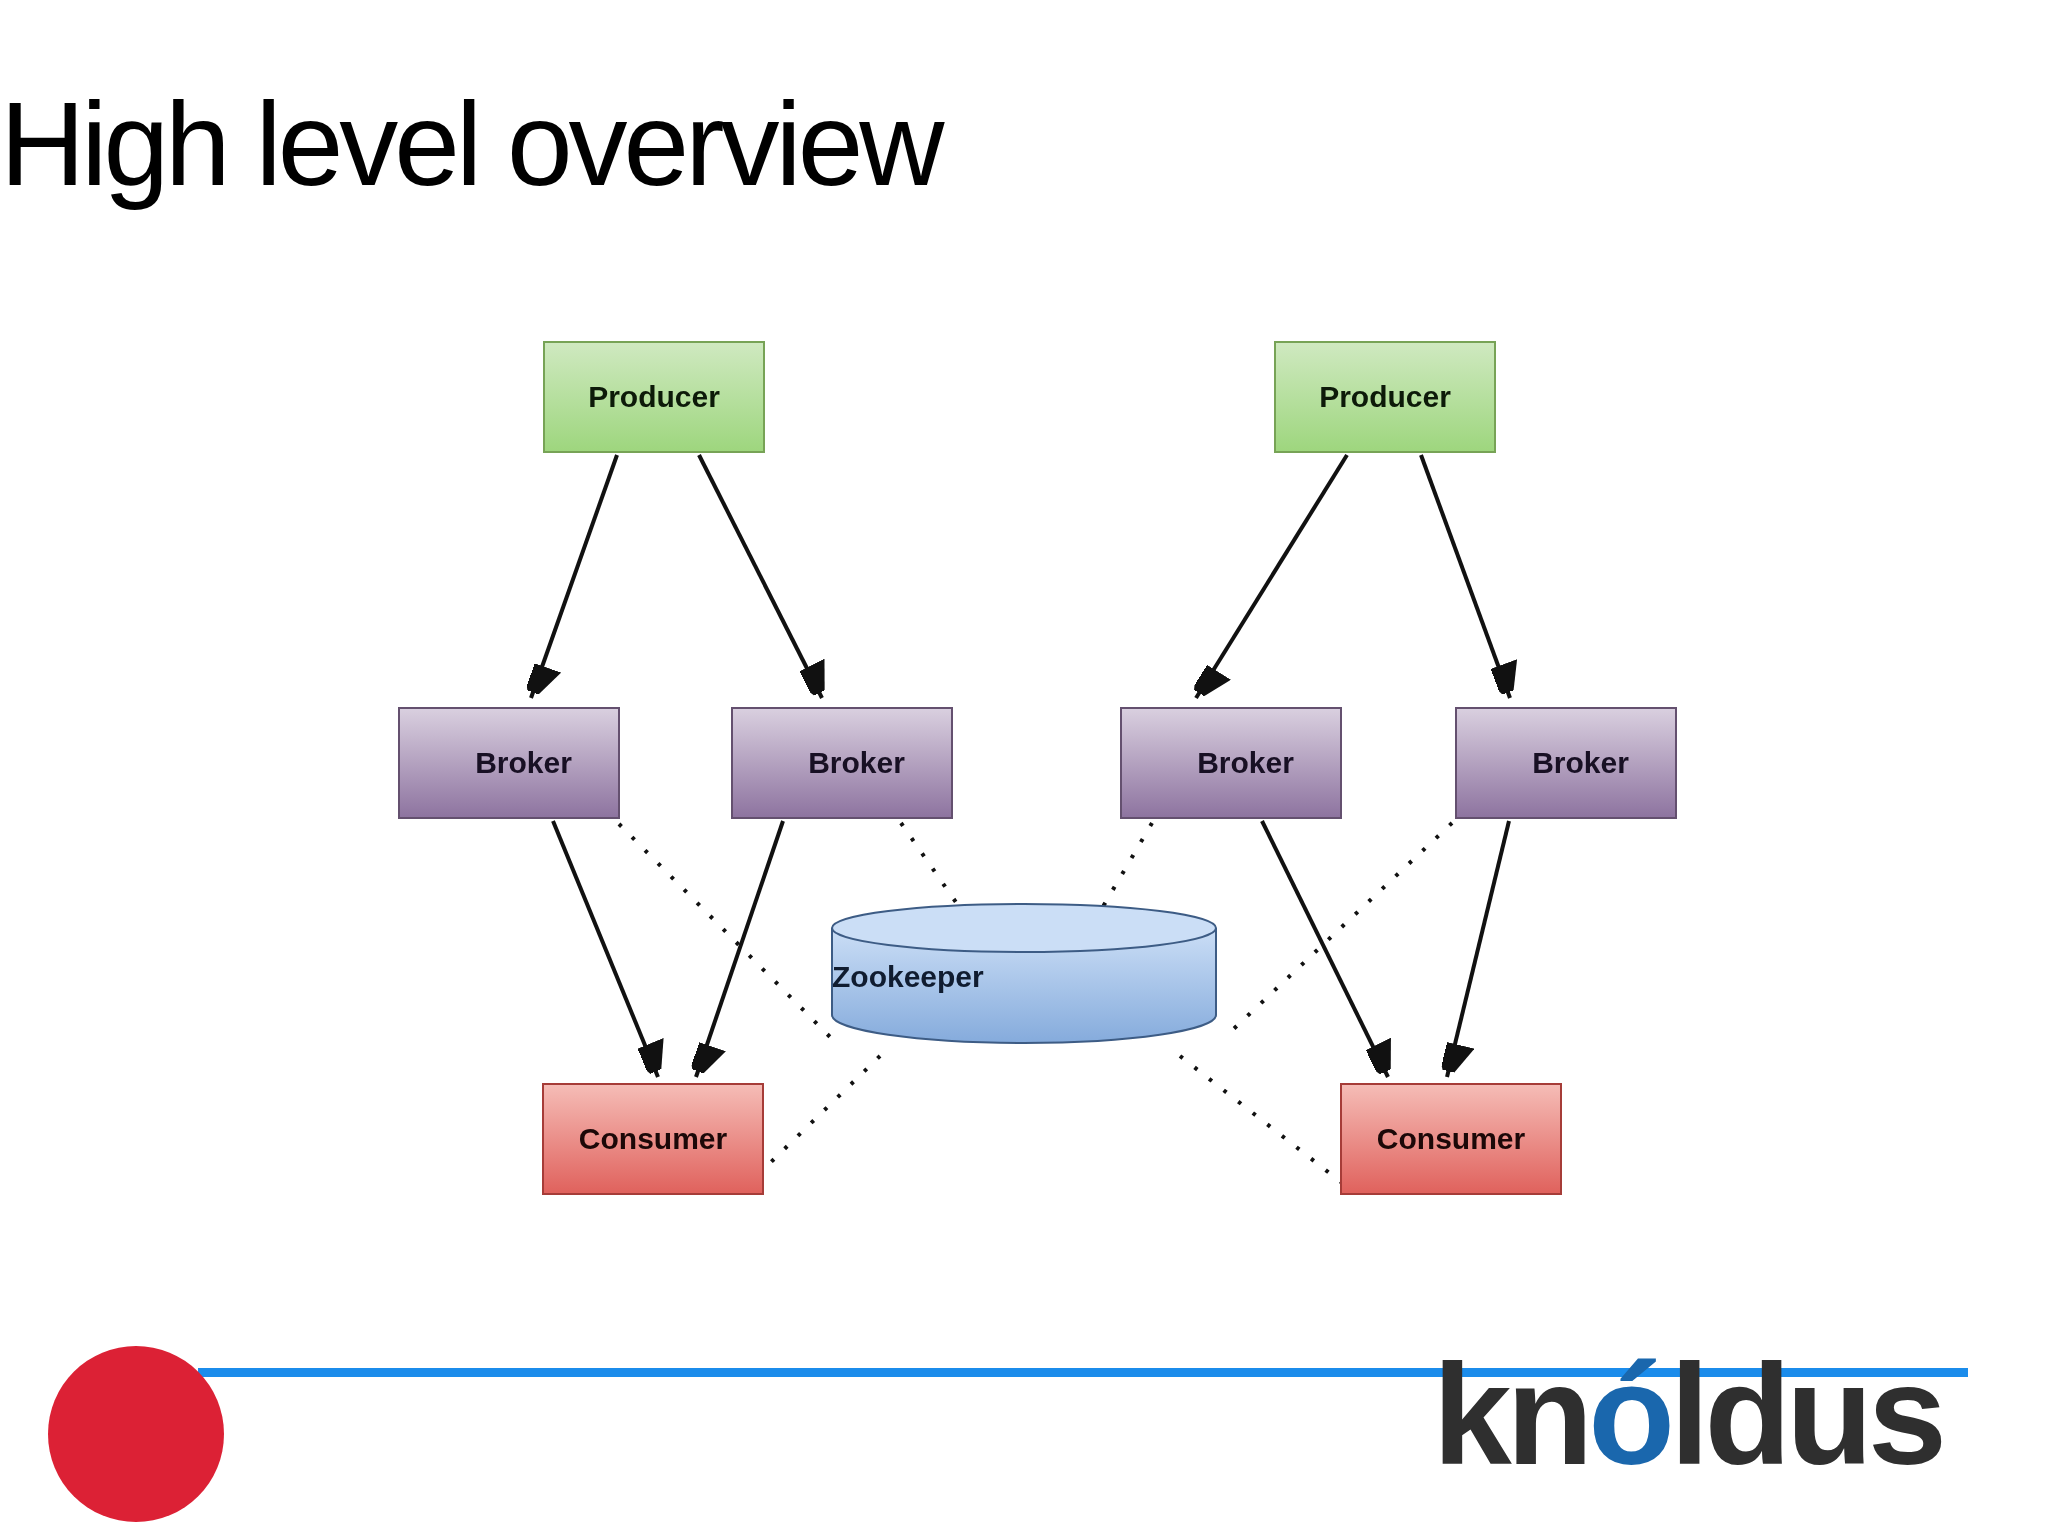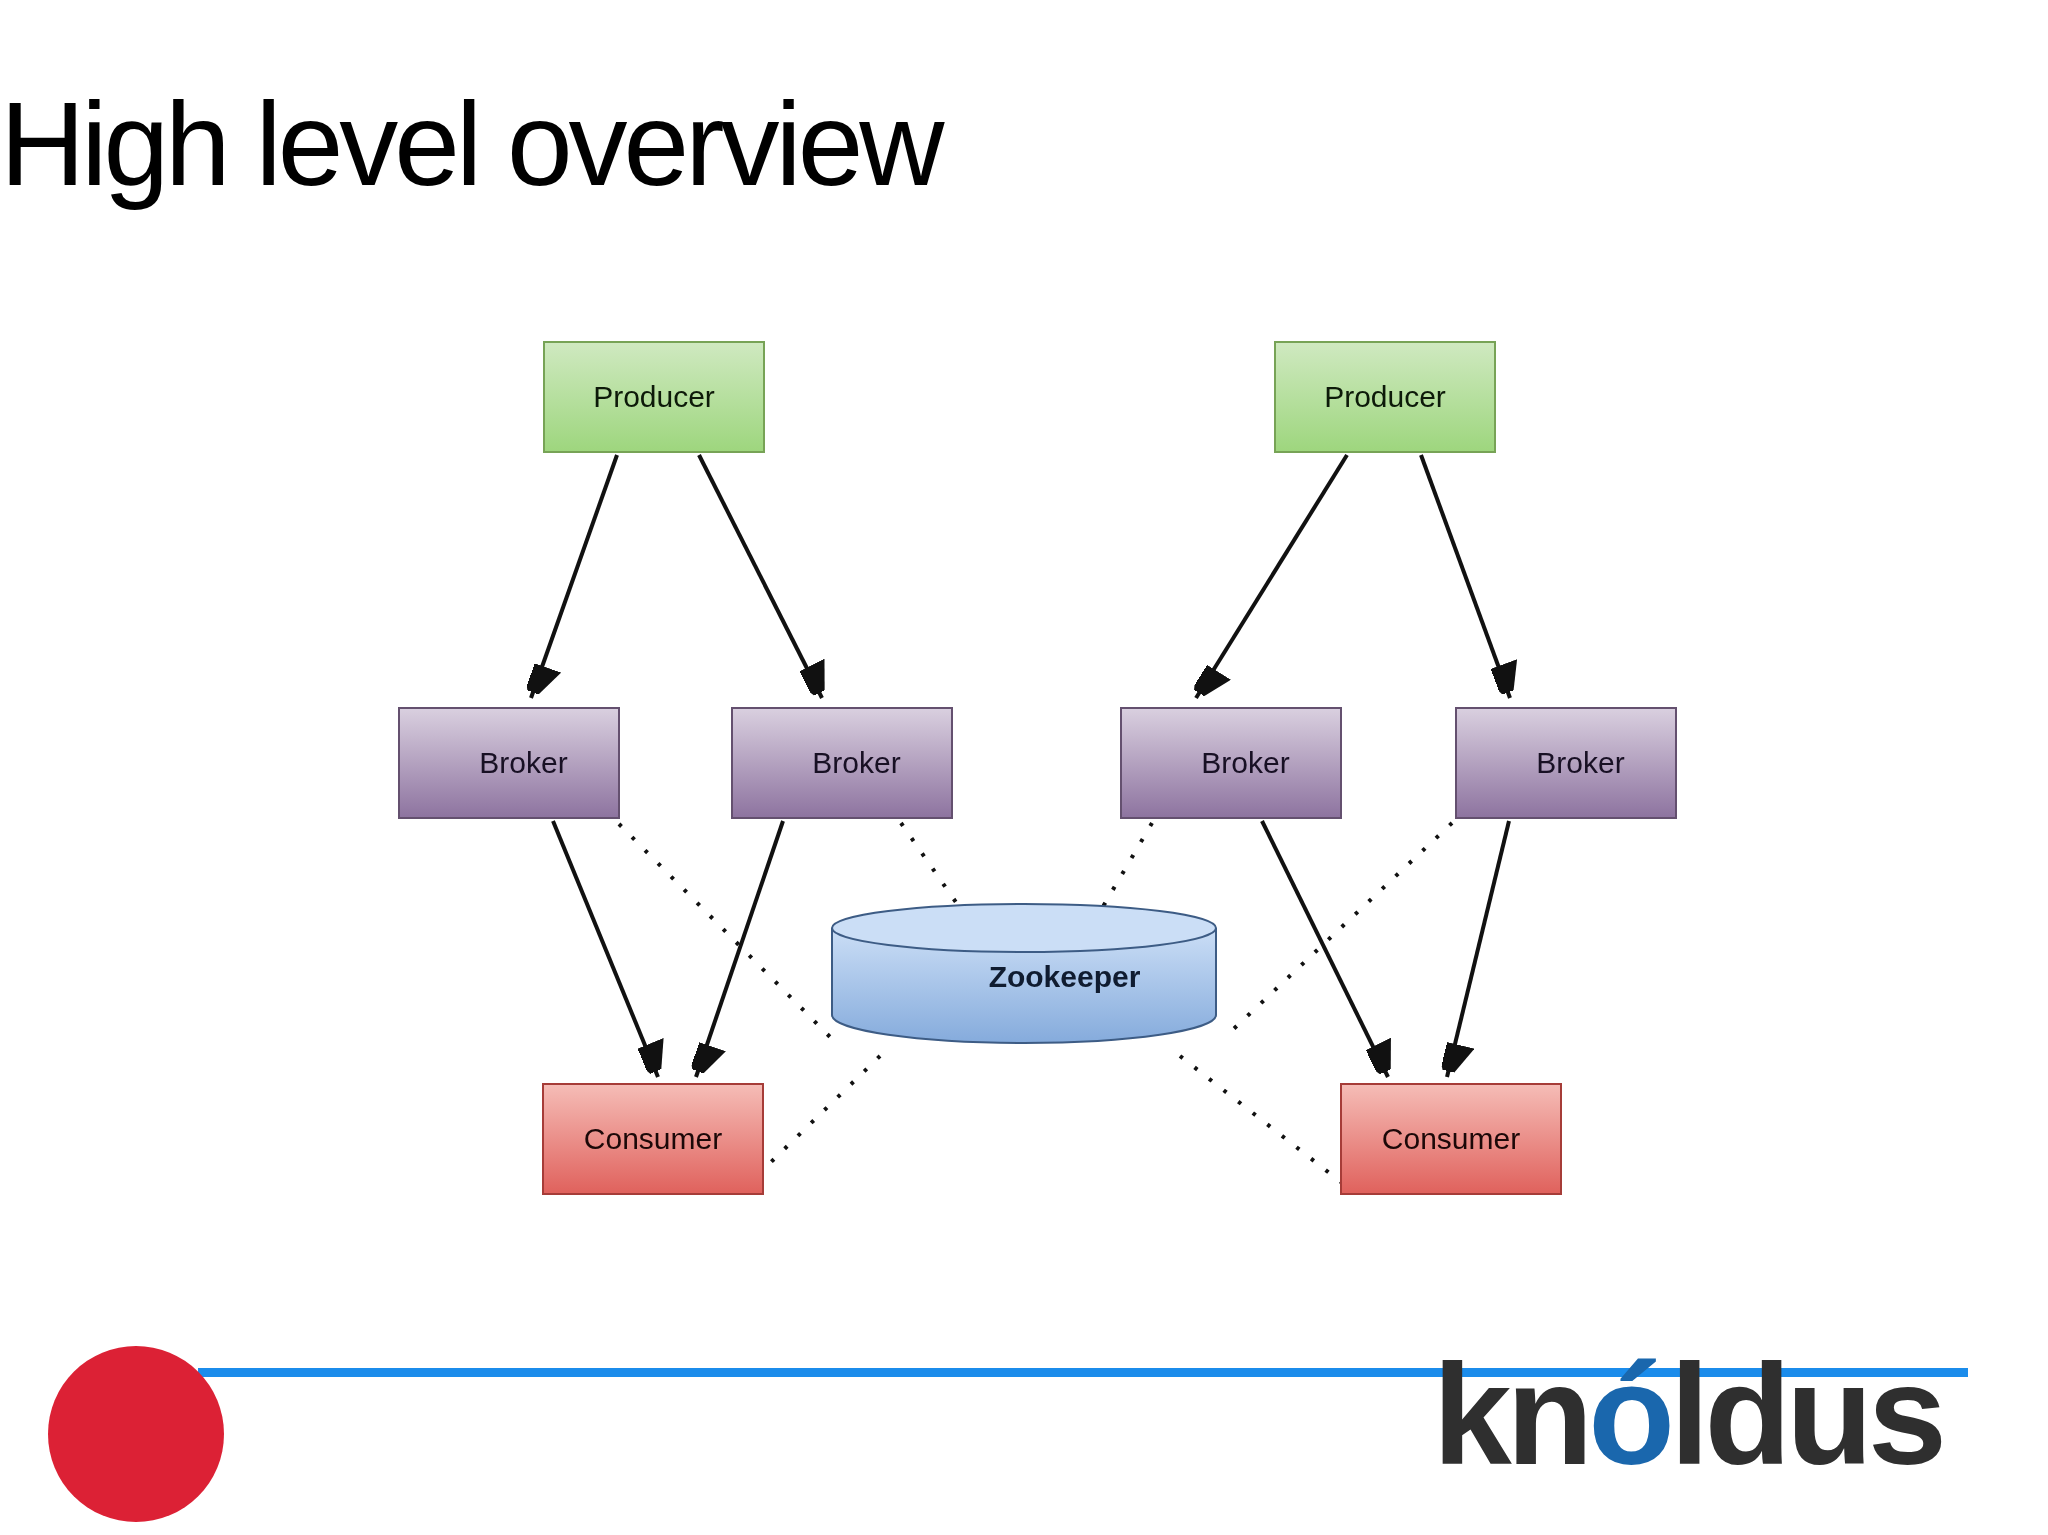--- a/index.html
+++ b/index.html
@@ -6,38 +6,38 @@
   body{width:2048px;height:1535px;position:relative;overflow:hidden;
        font-family:"Liberation Sans", sans-serif;}
   .stage{position:absolute;inset:0;background:#ffffff;}
 
   .title{position:absolute;left:0;top:76px;width:100%;text-align:left;
          font-size:118px;font-weight:400;letter-spacing:-4px;color:#000;}
 
   svg.wires{position:absolute;left:0;top:0;width:2048px;height:1535px;}
 
   .node{position:absolute;width:222px;height:112px;display:flex;align-items:center;
-        justify-content:center;font-weight:normal;font-size:30px;color:#14101a;
+        justify-content:center;font-weight:bold;font-size:30px;color:#14101a;
         box-sizing:border-box;}
   .producer{background:linear-gradient(180deg,var(--producer-fill-top,#cfe9c0),var(--producer-fill-bottom,#9ed67e));
             border:2px solid var(--producer-border,#77a356);color:#0d1a09;}
   .broker{background:linear-gradient(180deg,var(--broker-fill-top,#d9cfdf),var(--broker-fill-bottom,#8e74a0));
           border:2px solid var(--broker-border,#64506f);color:#181024;padding-left:29px;}
   .consumer{background:linear-gradient(180deg,var(--consumer-fill-top,#f5bcb6),var(--consumer-fill-bottom,#e0625d));
             border:2px solid var(--consumer-border,#a63c38);color:#1c0808;}
   #producer-left{left:543px;top:341px;}
   #producer-right{left:1274px;top:341px;}
   #broker-1{left:398px;top:707px;}
   #broker-2{left:731px;top:707px;}
   #broker-3{left:1120px;top:707px;}
   #broker-4{left:1455px;top:707px;}
   #consumer-left{left:542px;top:1083px;}
   #consumer-right{left:1340px;top:1083px;}
 
-  .zk-label{position:absolute;left:832px;top:960px;width:465px;text-align:center;
+  .zk-label{position:absolute;left:832px;top:960px;width:465px;text-align:left;
             font-weight:bold;font-size:30px;color:#101c30;}
 
   
   .divider{position:absolute;left:198px;top:1368px;width:1770px;height:9px;
            background:var(--divider,#1b8ceb);}
   .meetup-circle{position:absolute;left:48px;top:1346px;width:176px;height:176px;
                  border-radius:50%;background:var(--meetup-circle,#dc2135);}
   .brand{position:absolute;right:106px;top:1344px;font-size:142px;font-weight:700;
          letter-spacing:-5px;color:var(--brand-text,#2f2f2f);line-height:1;}
   .brand .accent{color:var(--brand-accent,#1a67ad);}

